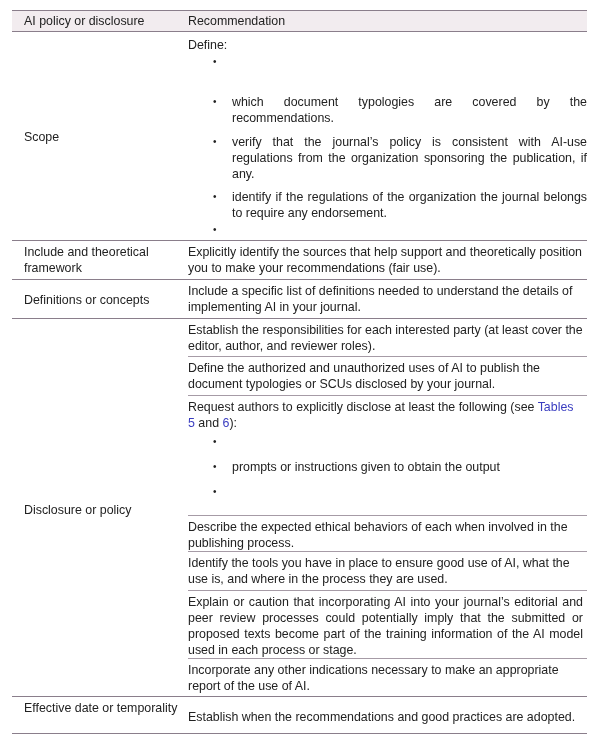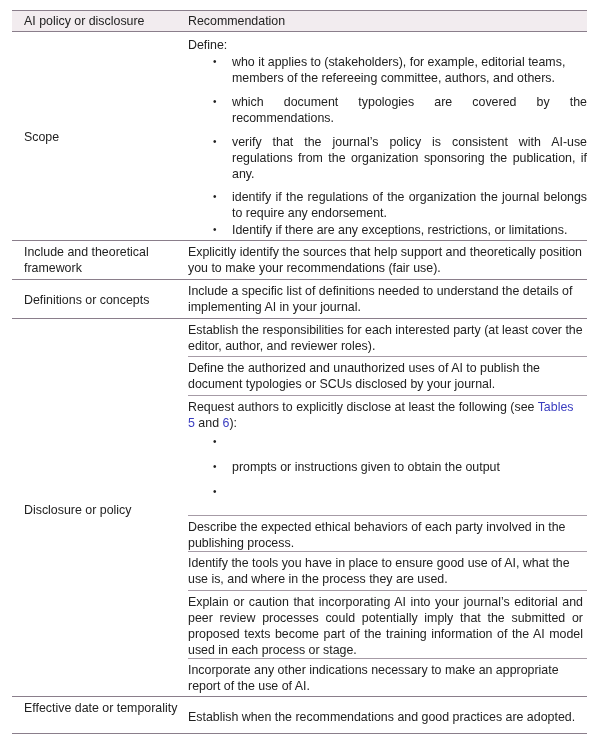--- a/index.html
+++ b/index.html
@@ -29,37 +29,35 @@
   <div class="hdr"></div>
   <div class="line full" style="top:0"></div>
   <div class="line full" style="top:21px"></div>
   <div class="cell c1" style="top:3px">AI policy or disclosure</div>
   <div class="cell c2" style="top:3px">Recommendation</div>
 
   <div class="cell c1" style="top:119px">Scope</div>
   <div class="cell c2" style="top:27px">Define:</div>
   <div class="bullet-item" style="top:44px">
     <span class="bullet-dot">•</span>
-    <span>who it applies to (stakeholders), for example, editorial teams, members of the refereeing committee, authors, and others.</span>
   </div>
   <div class="bullet-item just" style="top:84px">
     <span class="bullet-dot">•</span>
     <span>which document typologies are covered by the recommendations.</span>
   </div>
   <div class="bullet-item just" style="top:124px">
     <span class="bullet-dot">•</span>
     <span>verify that the journal’s policy is consistent with AI-use regulations from the organization sponsoring the publication, if any.</span>
   </div>
   <div class="bullet-item just" style="top:179px">
     <span class="bullet-dot">•</span>
     <span>identify if the regulations of the organization the journal belongs to require any endorsement.</span>
   </div>
   <div class="bullet-item" style="top:212px">
     <span class="bullet-dot">•</span>
-    <span>Identify if there are any exceptions, restrictions, or limitations.</span>
   </div>
   <div class="line full" style="top:230px"></div>
 
   <div class="cell c1" style="top:234px">Include and theoretical framework</div>
   <div class="cell c2" style="top:234px">Explicitly identify the sources that help support and theoretically position you to make your recommendations (fair use).</div>
   <div class="line full" style="top:269px"></div>
 
   <div class="cell c1" style="top:282px">Definitions or concepts</div>
   <div class="cell c2" style="top:273px">Include a specific list of definitions needed to understand the details of implementing AI in your journal.</div>
   <div class="line full" style="top:308px"></div>
@@ -76,21 +74,21 @@
     <span class="bullet-dot">•</span>
   </div>
   <div class="bullet-item" style="top:449px">
     <span class="bullet-dot">•</span>
     <span>prompts or instructions given to obtain the output</span>
   </div>
   <div class="bullet-item" style="top:474px">
     <span class="bullet-dot">•</span>
   </div>
   <div class="line sub" style="top:505px"></div>
-  <div class="cell c2" style="top:509px">Describe the expected ethical behaviors of each party involved in the publishing process.</div>
+  <div class="cell c2" style="top:509px">Describe the expected ethical behaviors of each when involved in the publishing process.</div>
   <div class="line sub" style="top:541px"></div>
   <div class="cell c2" style="top:545px">Identify the tools you have in place to ensure good use of AI, what the use is, and where in the process they are used.</div>
   <div class="line sub" style="top:580px"></div>
   <div class="cell c2 just" style="top:584px">Explain or caution that incorporating AI into your journal’s editorial and peer review processes could potentially imply that the submitted or proposed texts become part of the training information of the AI model used in each process or stage.</div>
   <div class="line sub" style="top:648px"></div>
   <div class="cell c2" style="top:652px">Incorporate any other indications necessary to make an appropriate report of the use of AI.</div>
   <div class="line full" style="top:686px"></div>
 
   <div class="cell c1" style="top:690px">Effective date or temporality</div>
   <div class="cell c2" style="top:699px">Establish when the recommendations and good practices are adopted.</div>

